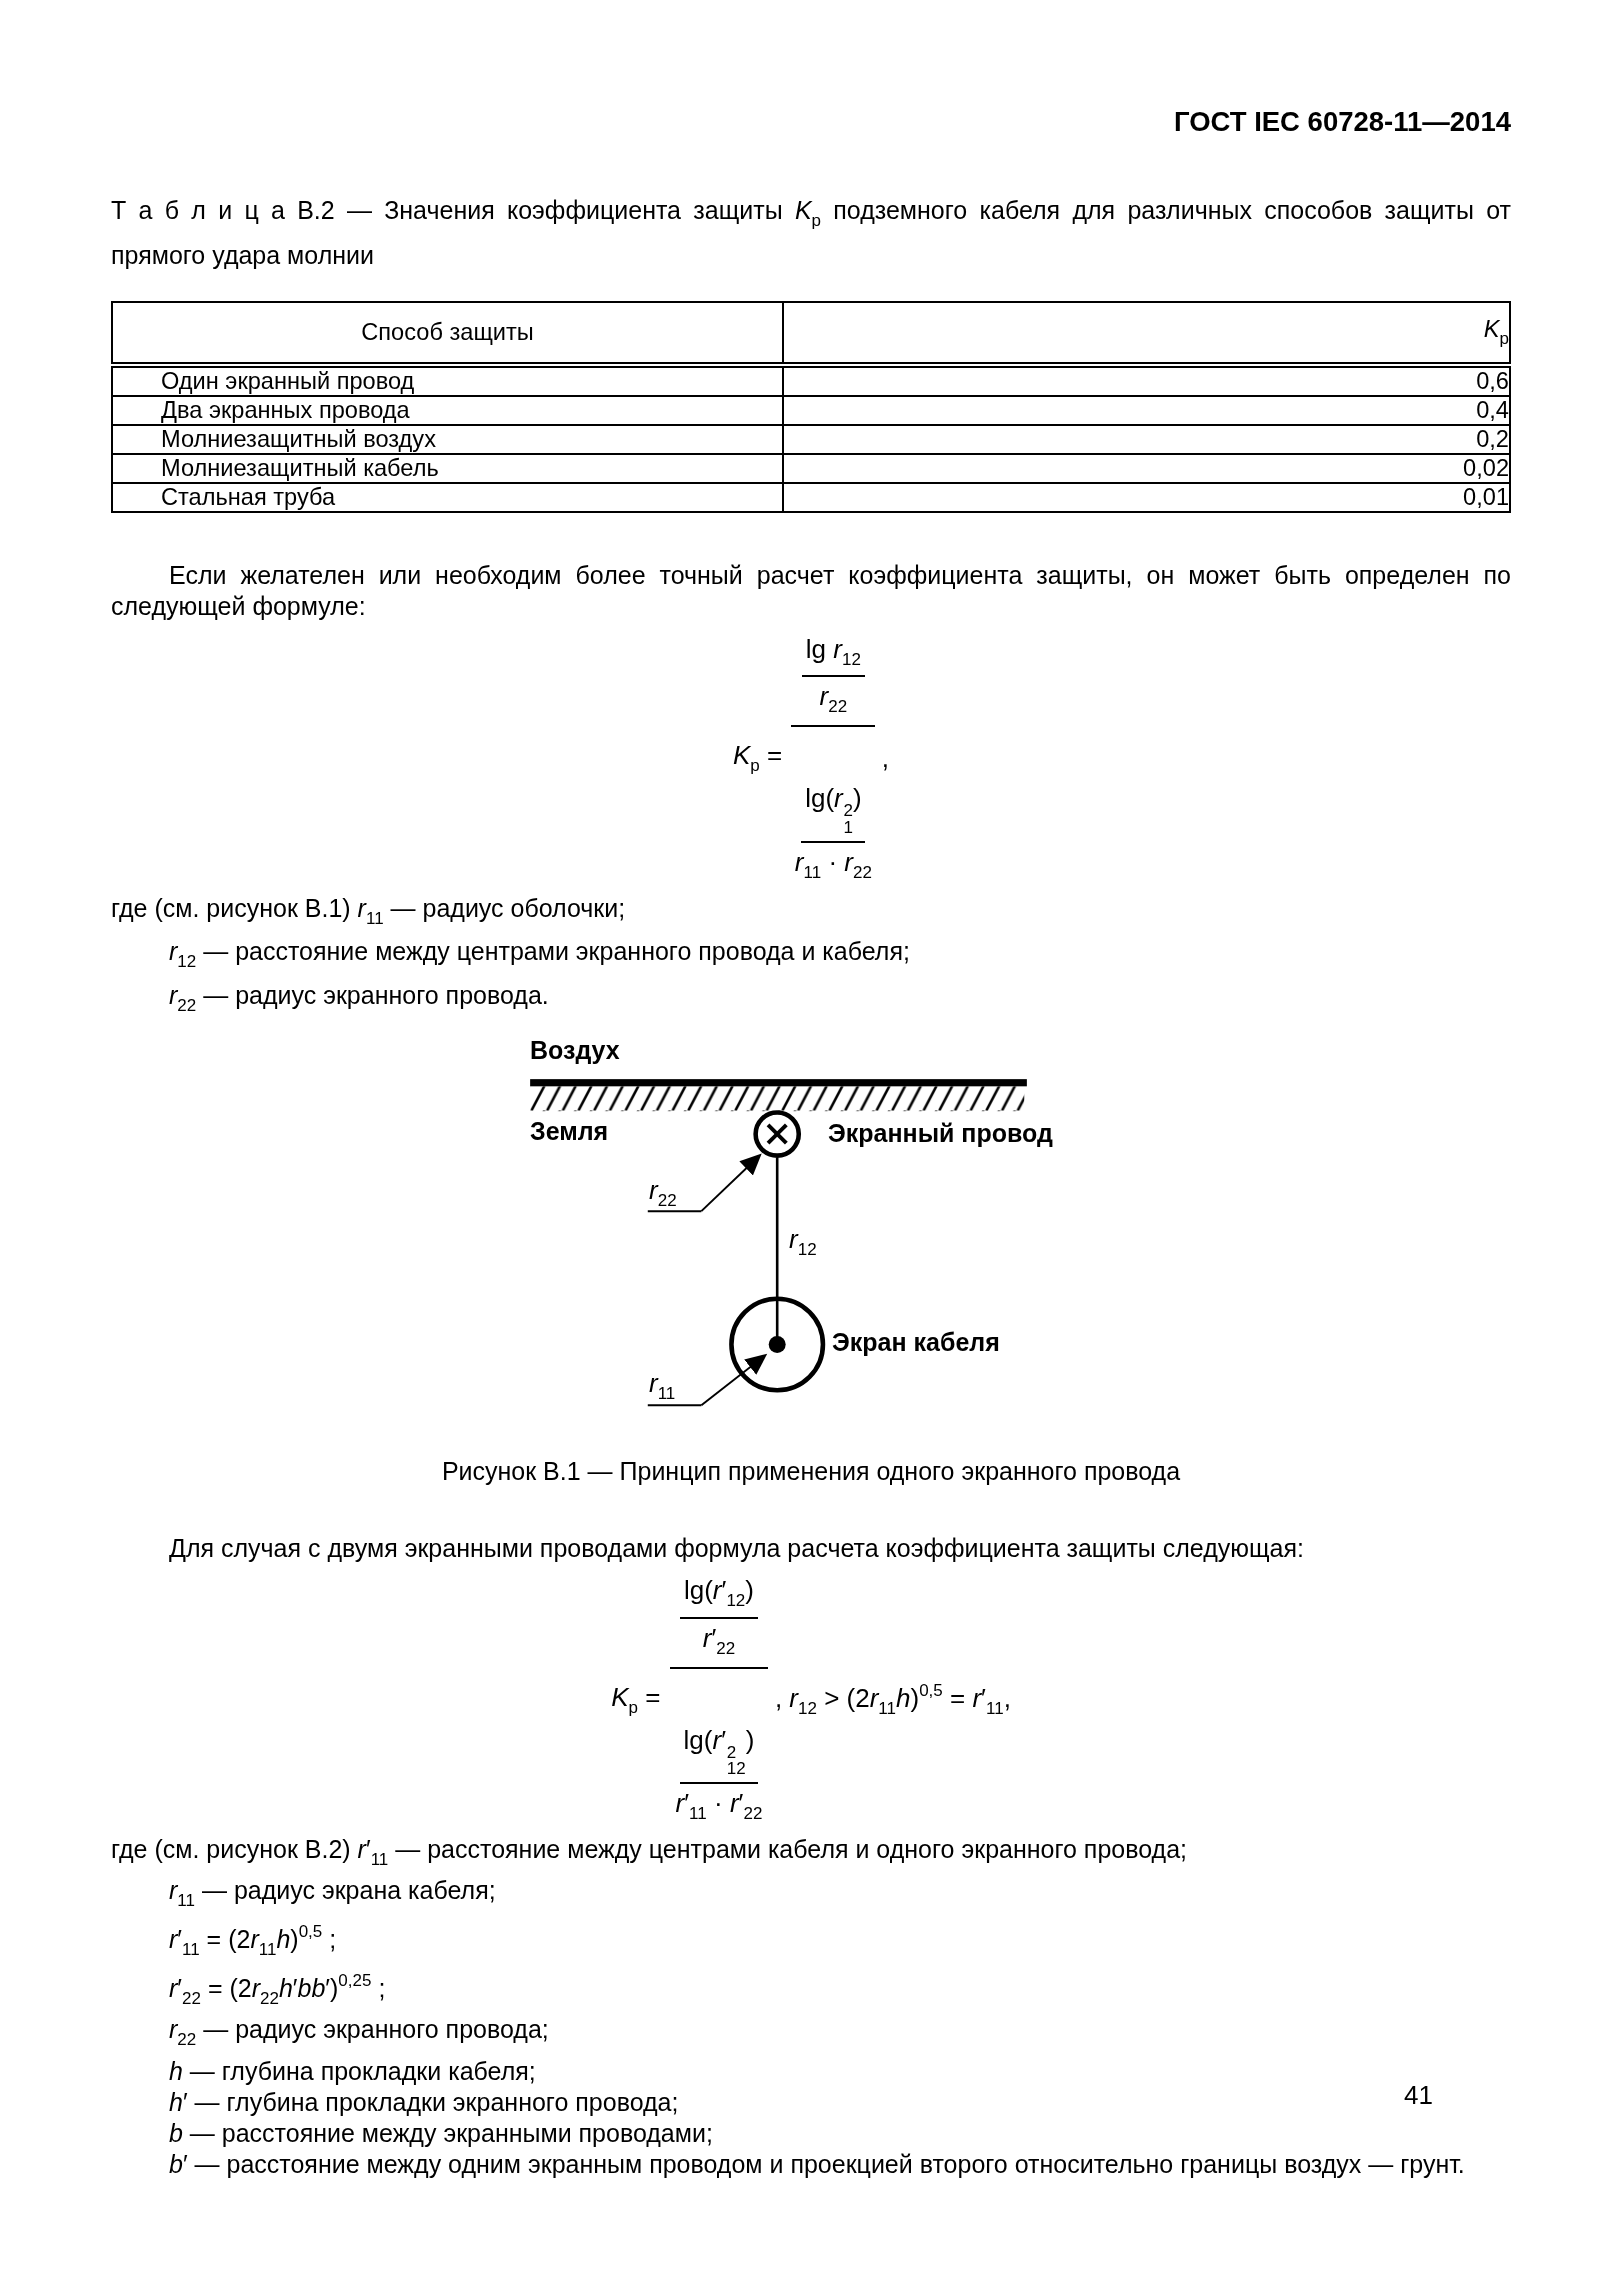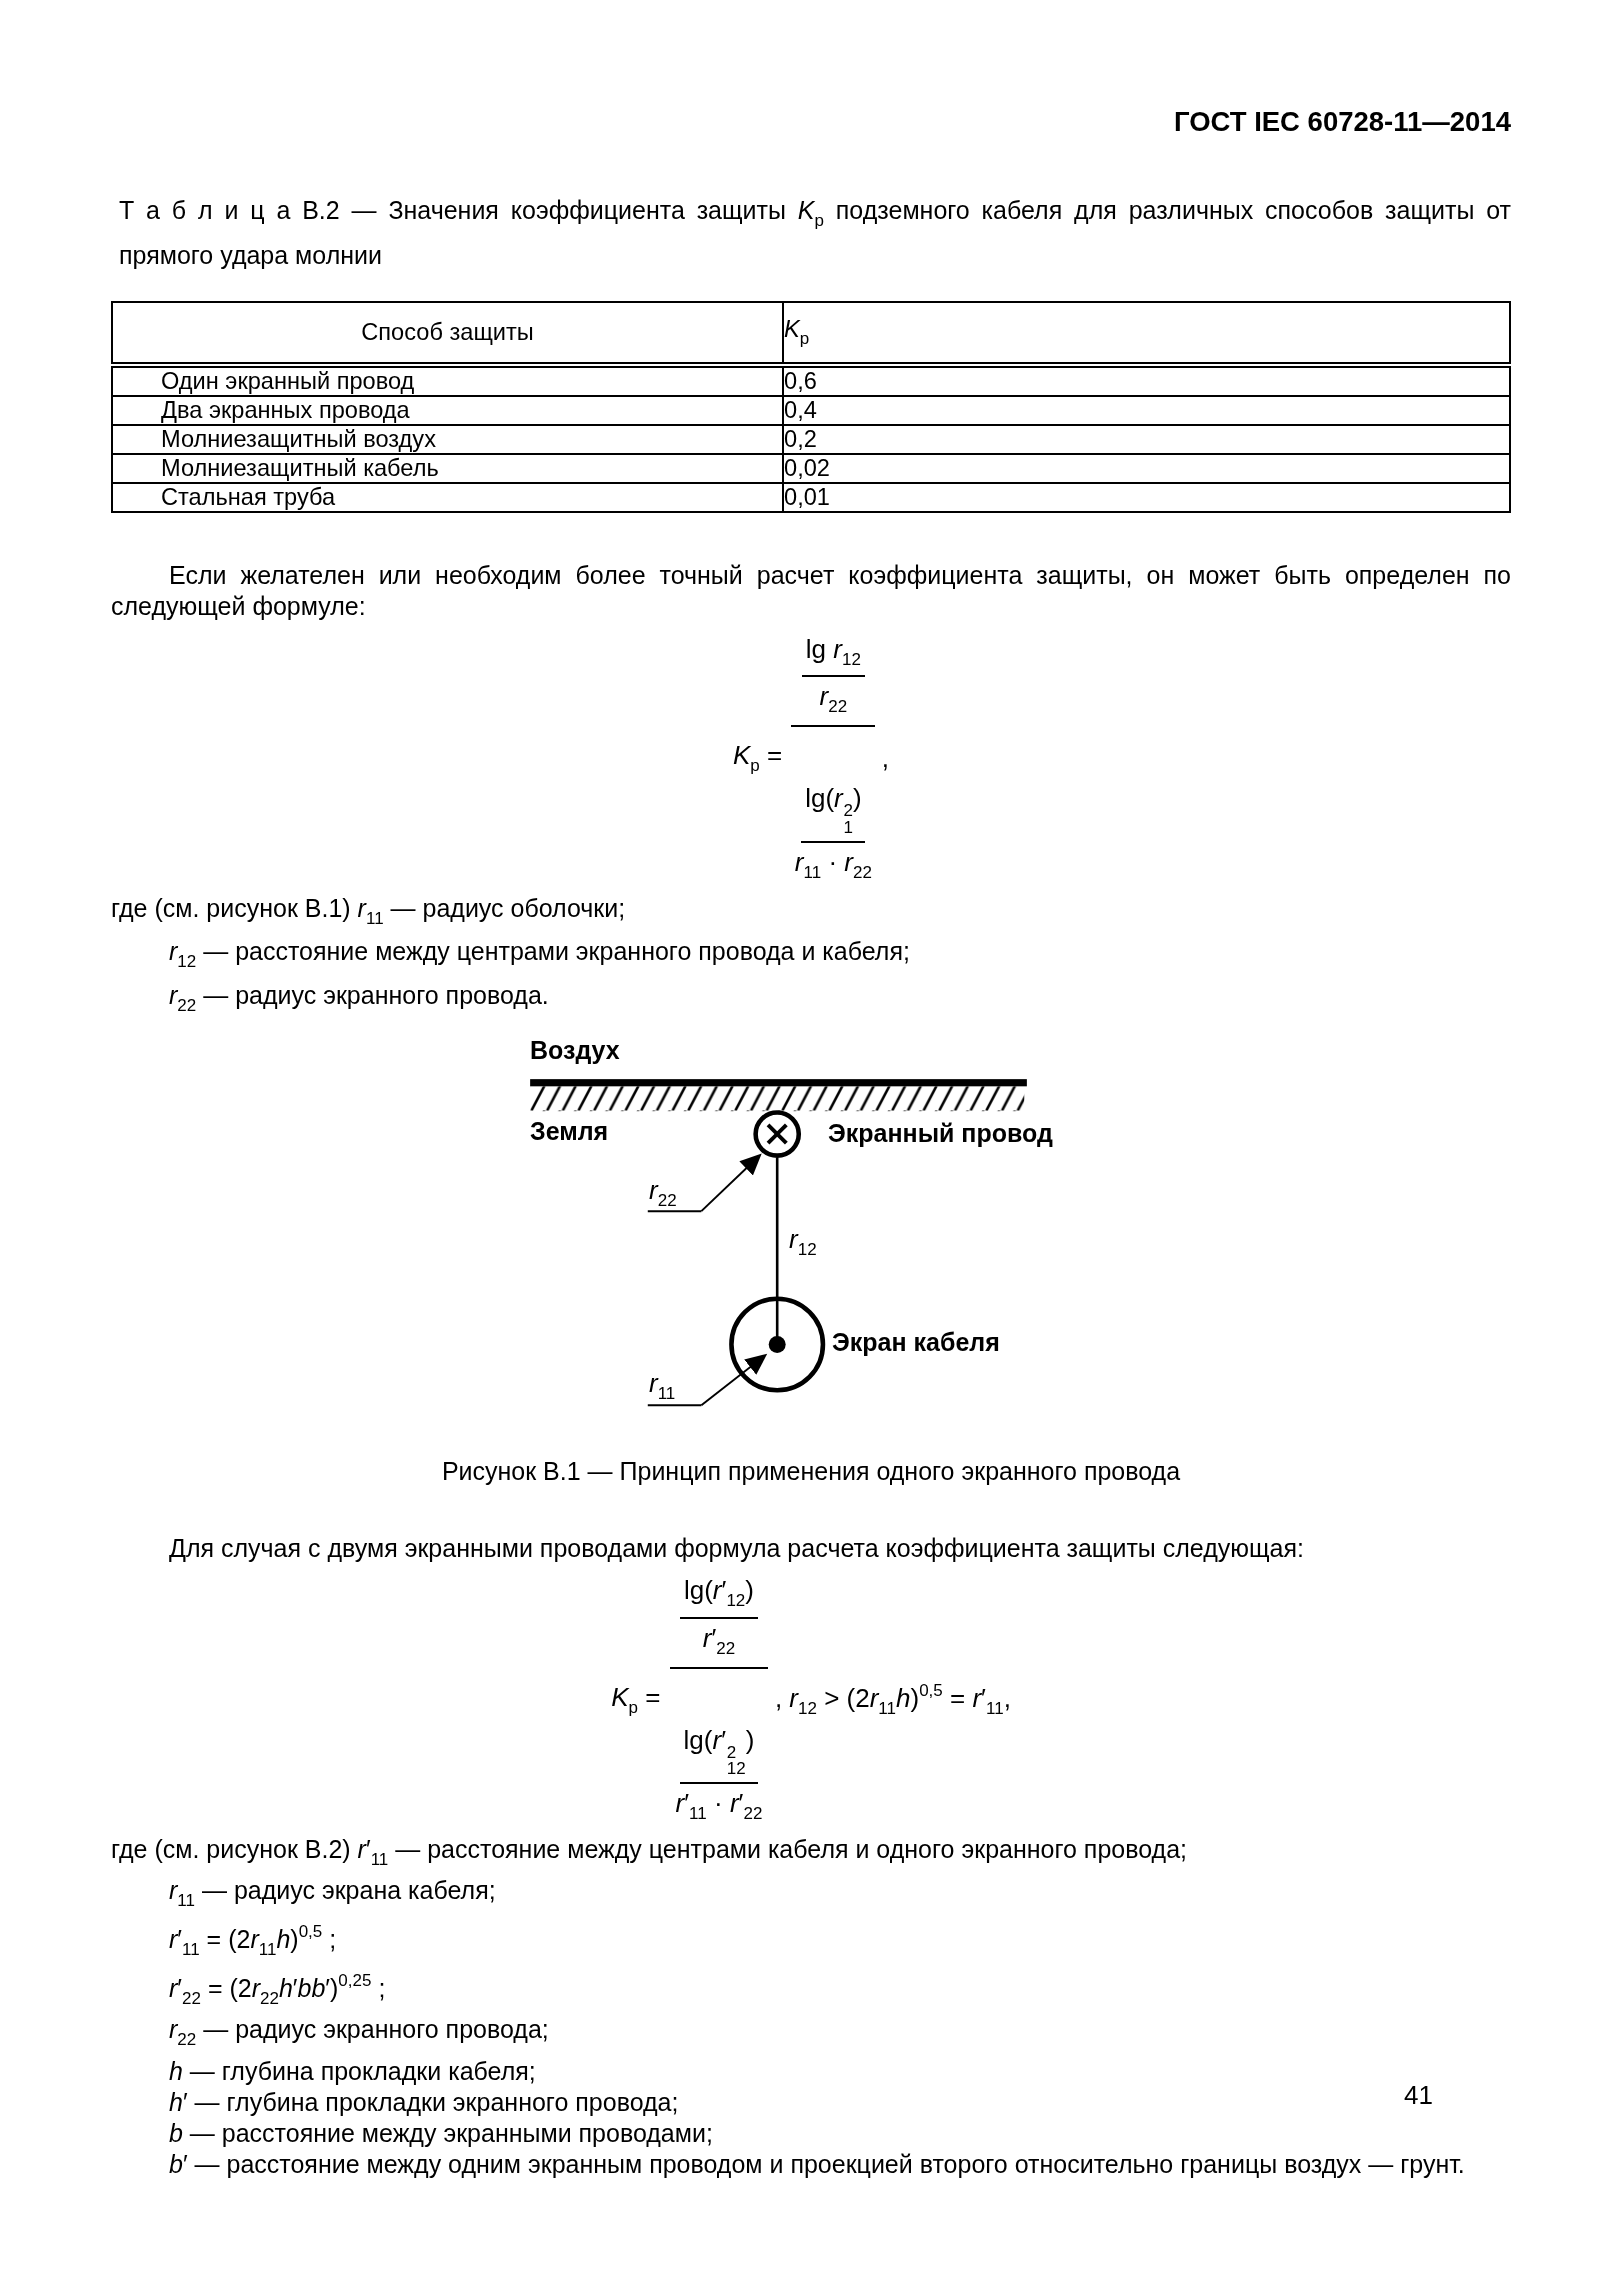--- a/index.html
+++ b/index.html
@@ -8,28 +8,28 @@
     width:1623px; height:2295px;
     position:relative;
     font-family:"Liberation Sans", sans-serif;
     color:#000;
     overflow:hidden;
   }
   .content { position:absolute; left:111px; top:105px; width:1400px; }
 
   .doc-header { text-align:right; font-weight:bold; font-size:27.5px; line-height:33px; }
 
-  .tbl-caption { margin-top:55px; font-size:25px; line-height:34px; text-align:justify;margin-left:8px; }
+  .tbl-caption { margin-top:55px; font-size:25px; line-height:34px; text-align:justify; }
 
   table.kp-table { width:100%; border-collapse:collapse; margin-top:29px; font-size:23.6px; }
   table.kp-table, table.kp-table th, table.kp-table td { border:2.6px solid #000; }
   table.kp-table th { height:63px; font-weight:normal; text-align:center; vertical-align:middle; border-bottom:6.5px double #000; }
   table.kp-table td { height:27px; vertical-align:middle; border-top:2px solid #000; border-bottom:2px solid #000; }
   table.kp-table td.method { padding-left:48px; text-align:left; }
-  table.kp-table td.value, table.kp-table th.value { text-align:left; }
+  table.kp-table td.value, table.kp-table th.value { text-align:right; }
 
   .para { font-size:25px; line-height:31px; text-align:justify; }
   .para.indent { text-indent:58px; }
   .para1 { margin-top:47px; }
   .para2 { margin-top:46px; }
 
   .formula-row { display:flex; justify-content:center; align-items:center; font-size:26px; margin-top:11.8px; }
   .f-lhs { margin-right:9.2px; white-space:nowrap; }
   .f-tail { margin-left:6.5px; white-space:nowrap; }
   .frac { display:inline-flex; flex-direction:column; align-items:center; }

